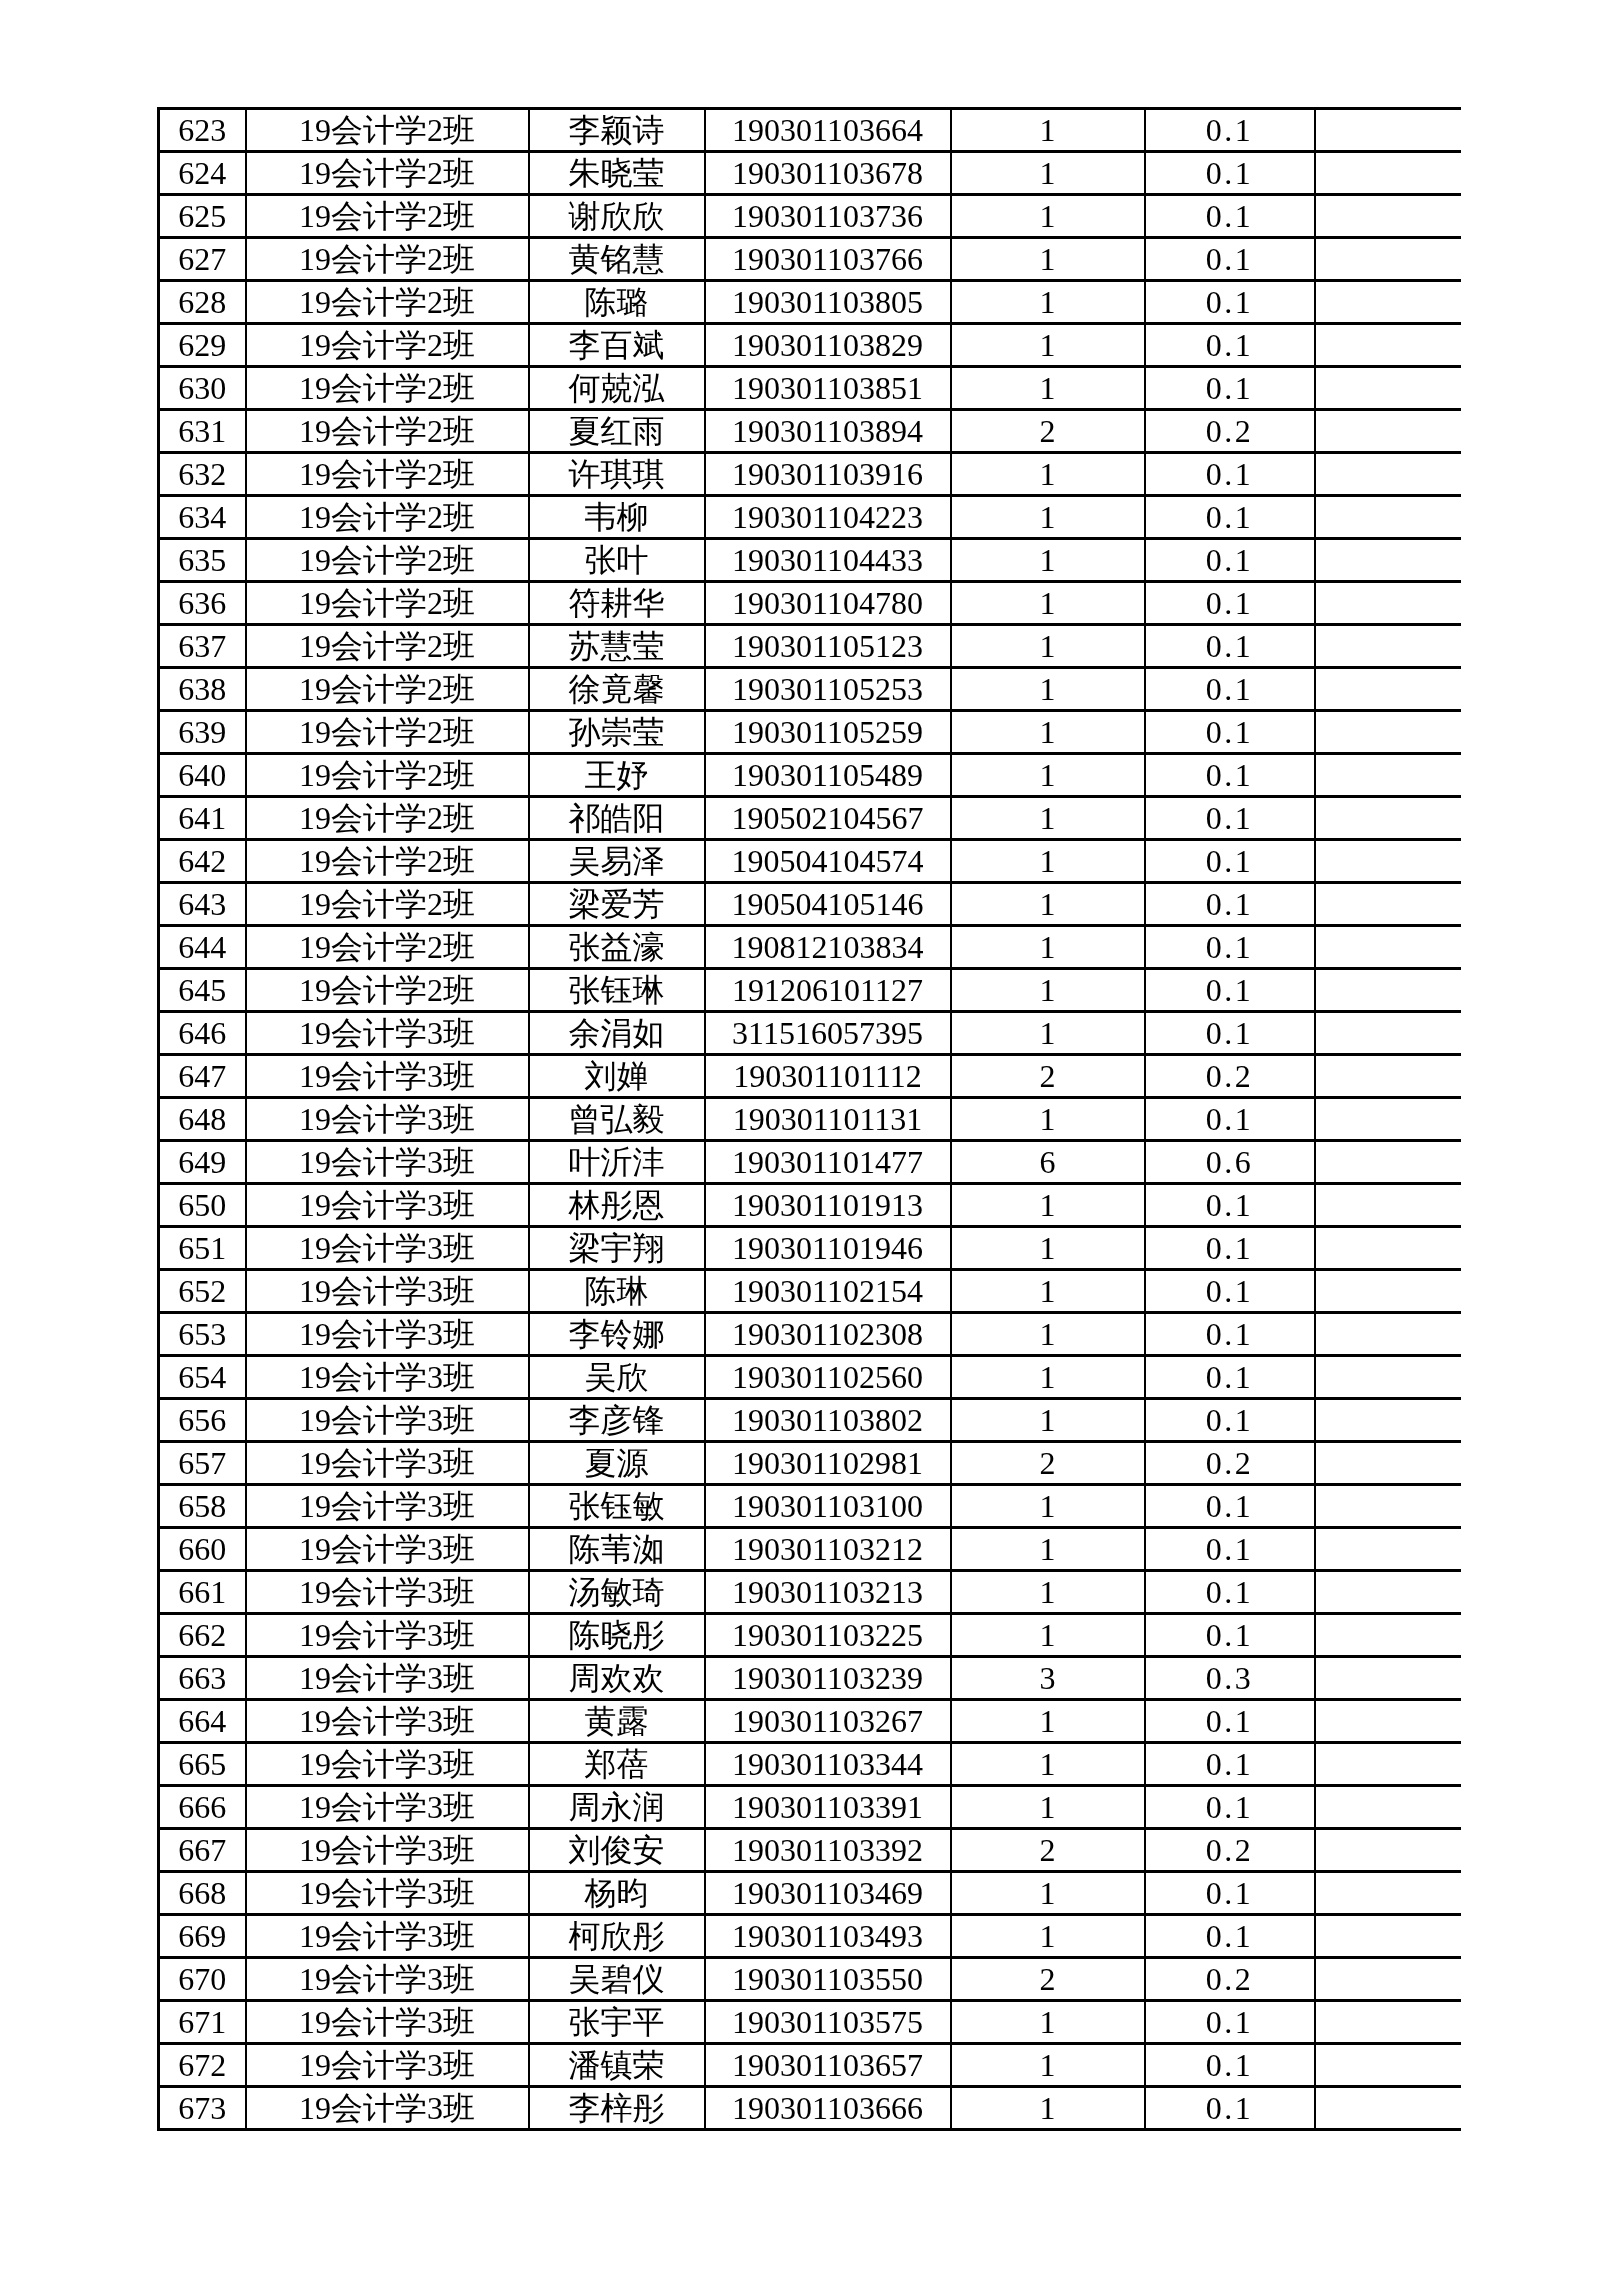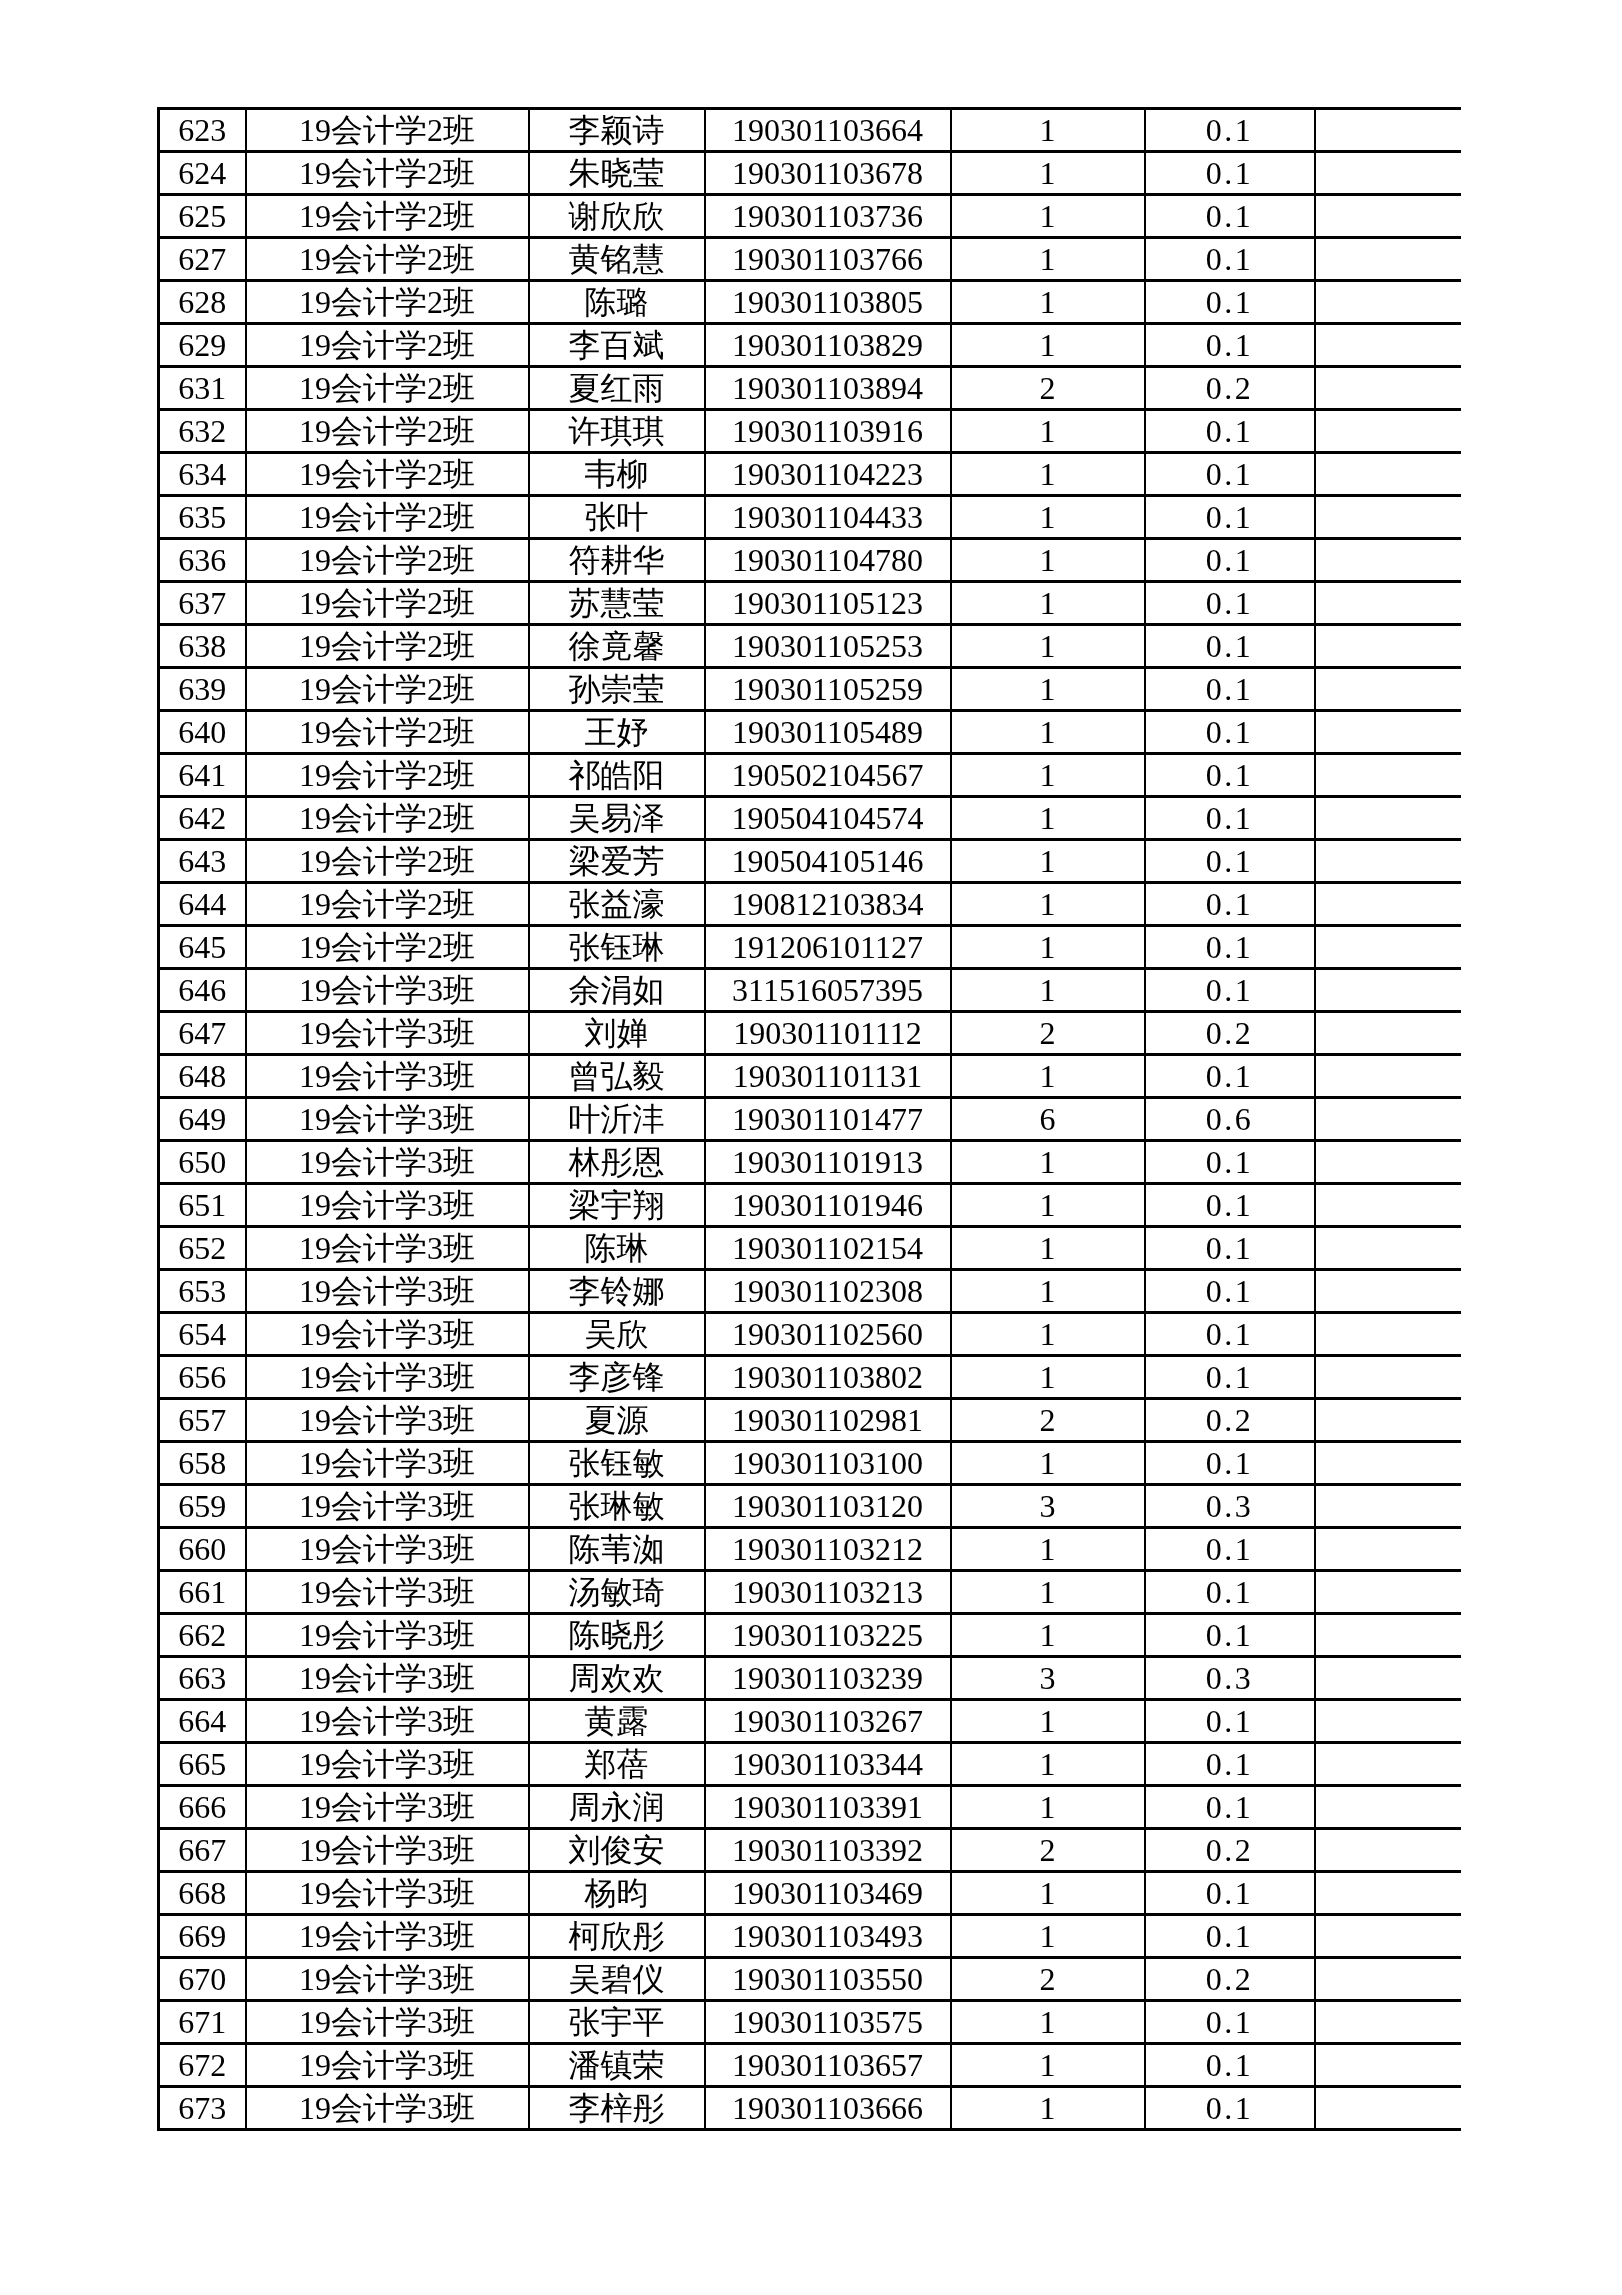--- a/index.html
+++ b/index.html
@@ -107,20 +107,29 @@
         <tr>
           <td class="cell-index">629</td>
           <td class="cell-class">19会计学2班</td>
           <td class="cell-name">李百斌</td>
           <td class="cell-student-id">190301103829</td>
           <td class="cell-count">1</td>
           <td class="cell-score">0.1</td>
           <td class="cell-empty"></td>
         </tr>
         <tr>
+          <td class="cell-index">630</td>
+          <td class="cell-class">19会计学2班</td>
+          <td class="cell-name">何兢泓</td>
+          <td class="cell-student-id">190301103851</td>
+          <td class="cell-count">1</td>
+          <td class="cell-score">0.1</td>
+          <td class="cell-empty"></td>
+        </tr>
+        <tr>
           <td class="cell-index">631</td>
           <td class="cell-class">19会计学2班</td>
           <td class="cell-name">夏红雨</td>
           <td class="cell-student-id">190301103894</td>
           <td class="cell-count">2</td>
           <td class="cell-score">0.2</td>
           <td class="cell-empty"></td>
         </tr>
         <tr>
           <td class="cell-index">632</td>
@@ -338,29 +347,20 @@
           <td class="cell-score">0.2</td>
           <td class="cell-empty"></td>
         </tr>
         <tr>
           <td class="cell-index">658</td>
           <td class="cell-class">19会计学3班</td>
           <td class="cell-name">张钰敏</td>
           <td class="cell-student-id">190301103100</td>
           <td class="cell-count">1</td>
           <td class="cell-score">0.1</td>
-          <td class="cell-empty"></td>
-        </tr>
-        <tr>
-          <td class="cell-index">659</td>
-          <td class="cell-class">19会计学3班</td>
-          <td class="cell-name">张琳敏</td>
-          <td class="cell-student-id">190301103120</td>
-          <td class="cell-count">3</td>
-          <td class="cell-score">0.3</td>
           <td class="cell-empty"></td>
         </tr>
         <tr>
           <td class="cell-index">660</td>
           <td class="cell-class">19会计学3班</td>
           <td class="cell-name">陈苇洳</td>
           <td class="cell-student-id">190301103212</td>
           <td class="cell-count">1</td>
           <td class="cell-score">0.1</td>
           <td class="cell-empty"></td>

